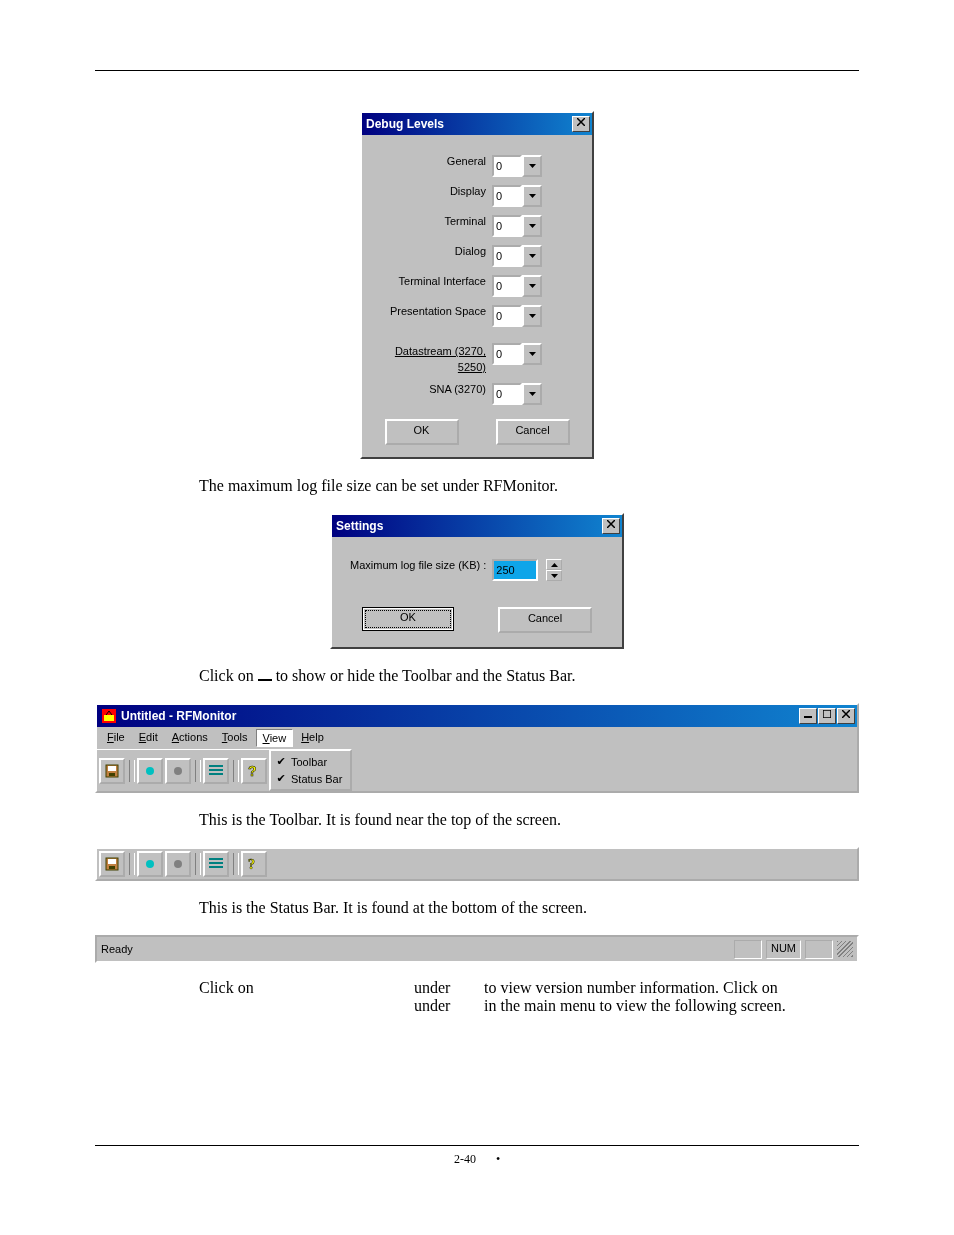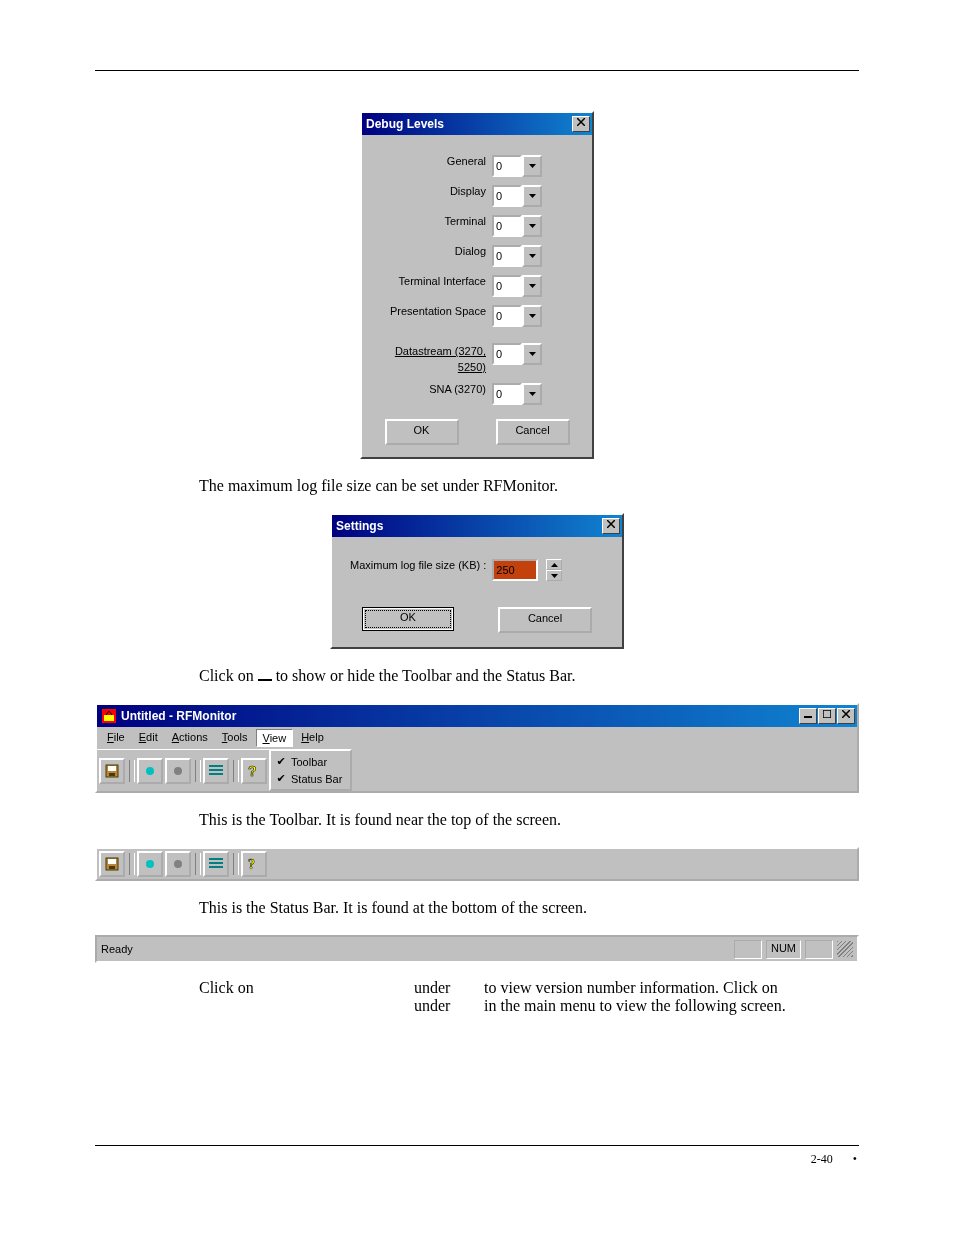--- a/index.html
+++ b/index.html
@@ -112,21 +112,21 @@
     outline: 1px dotted #000;
     outline-offset: -4px;
   }
   .body-text {
     margin: 18px 0 18px 104px;
   }
   .settings-input {
     width: 38px;
     height: 18px;
     border: 2px inset #fff;
-    background: #c2410c;
+    background: #0ea5e9;
     font-family: "MS Sans Serif", Arial, sans-serif;
     font-size: 11px;
     padding: 0 2px;
   }
   .spinner {
     display: flex;
     flex-direction: column;
     margin-left: 2px;
   }
   .spin {
@@ -222,21 +222,21 @@
     padding: 2px;
     border: 2px outset #fff;
   }
   .hr-bot {
     border-top: 1px solid #000;
     margin-top: 130px;
     margin-bottom: 6px;
   }
   .footer {
     display: flex;
-    justify-content: flex-end;
+    justify-content: center;
     font-size: 12px;
     padding: 0 2px 10px 2px;
     gap: 20px;
   }
   .app-icon {
     width: 16px; height: 16px;
     display: inline-flex;
     align-items: center;
     justify-content: center;
     margin-right: 4px;

